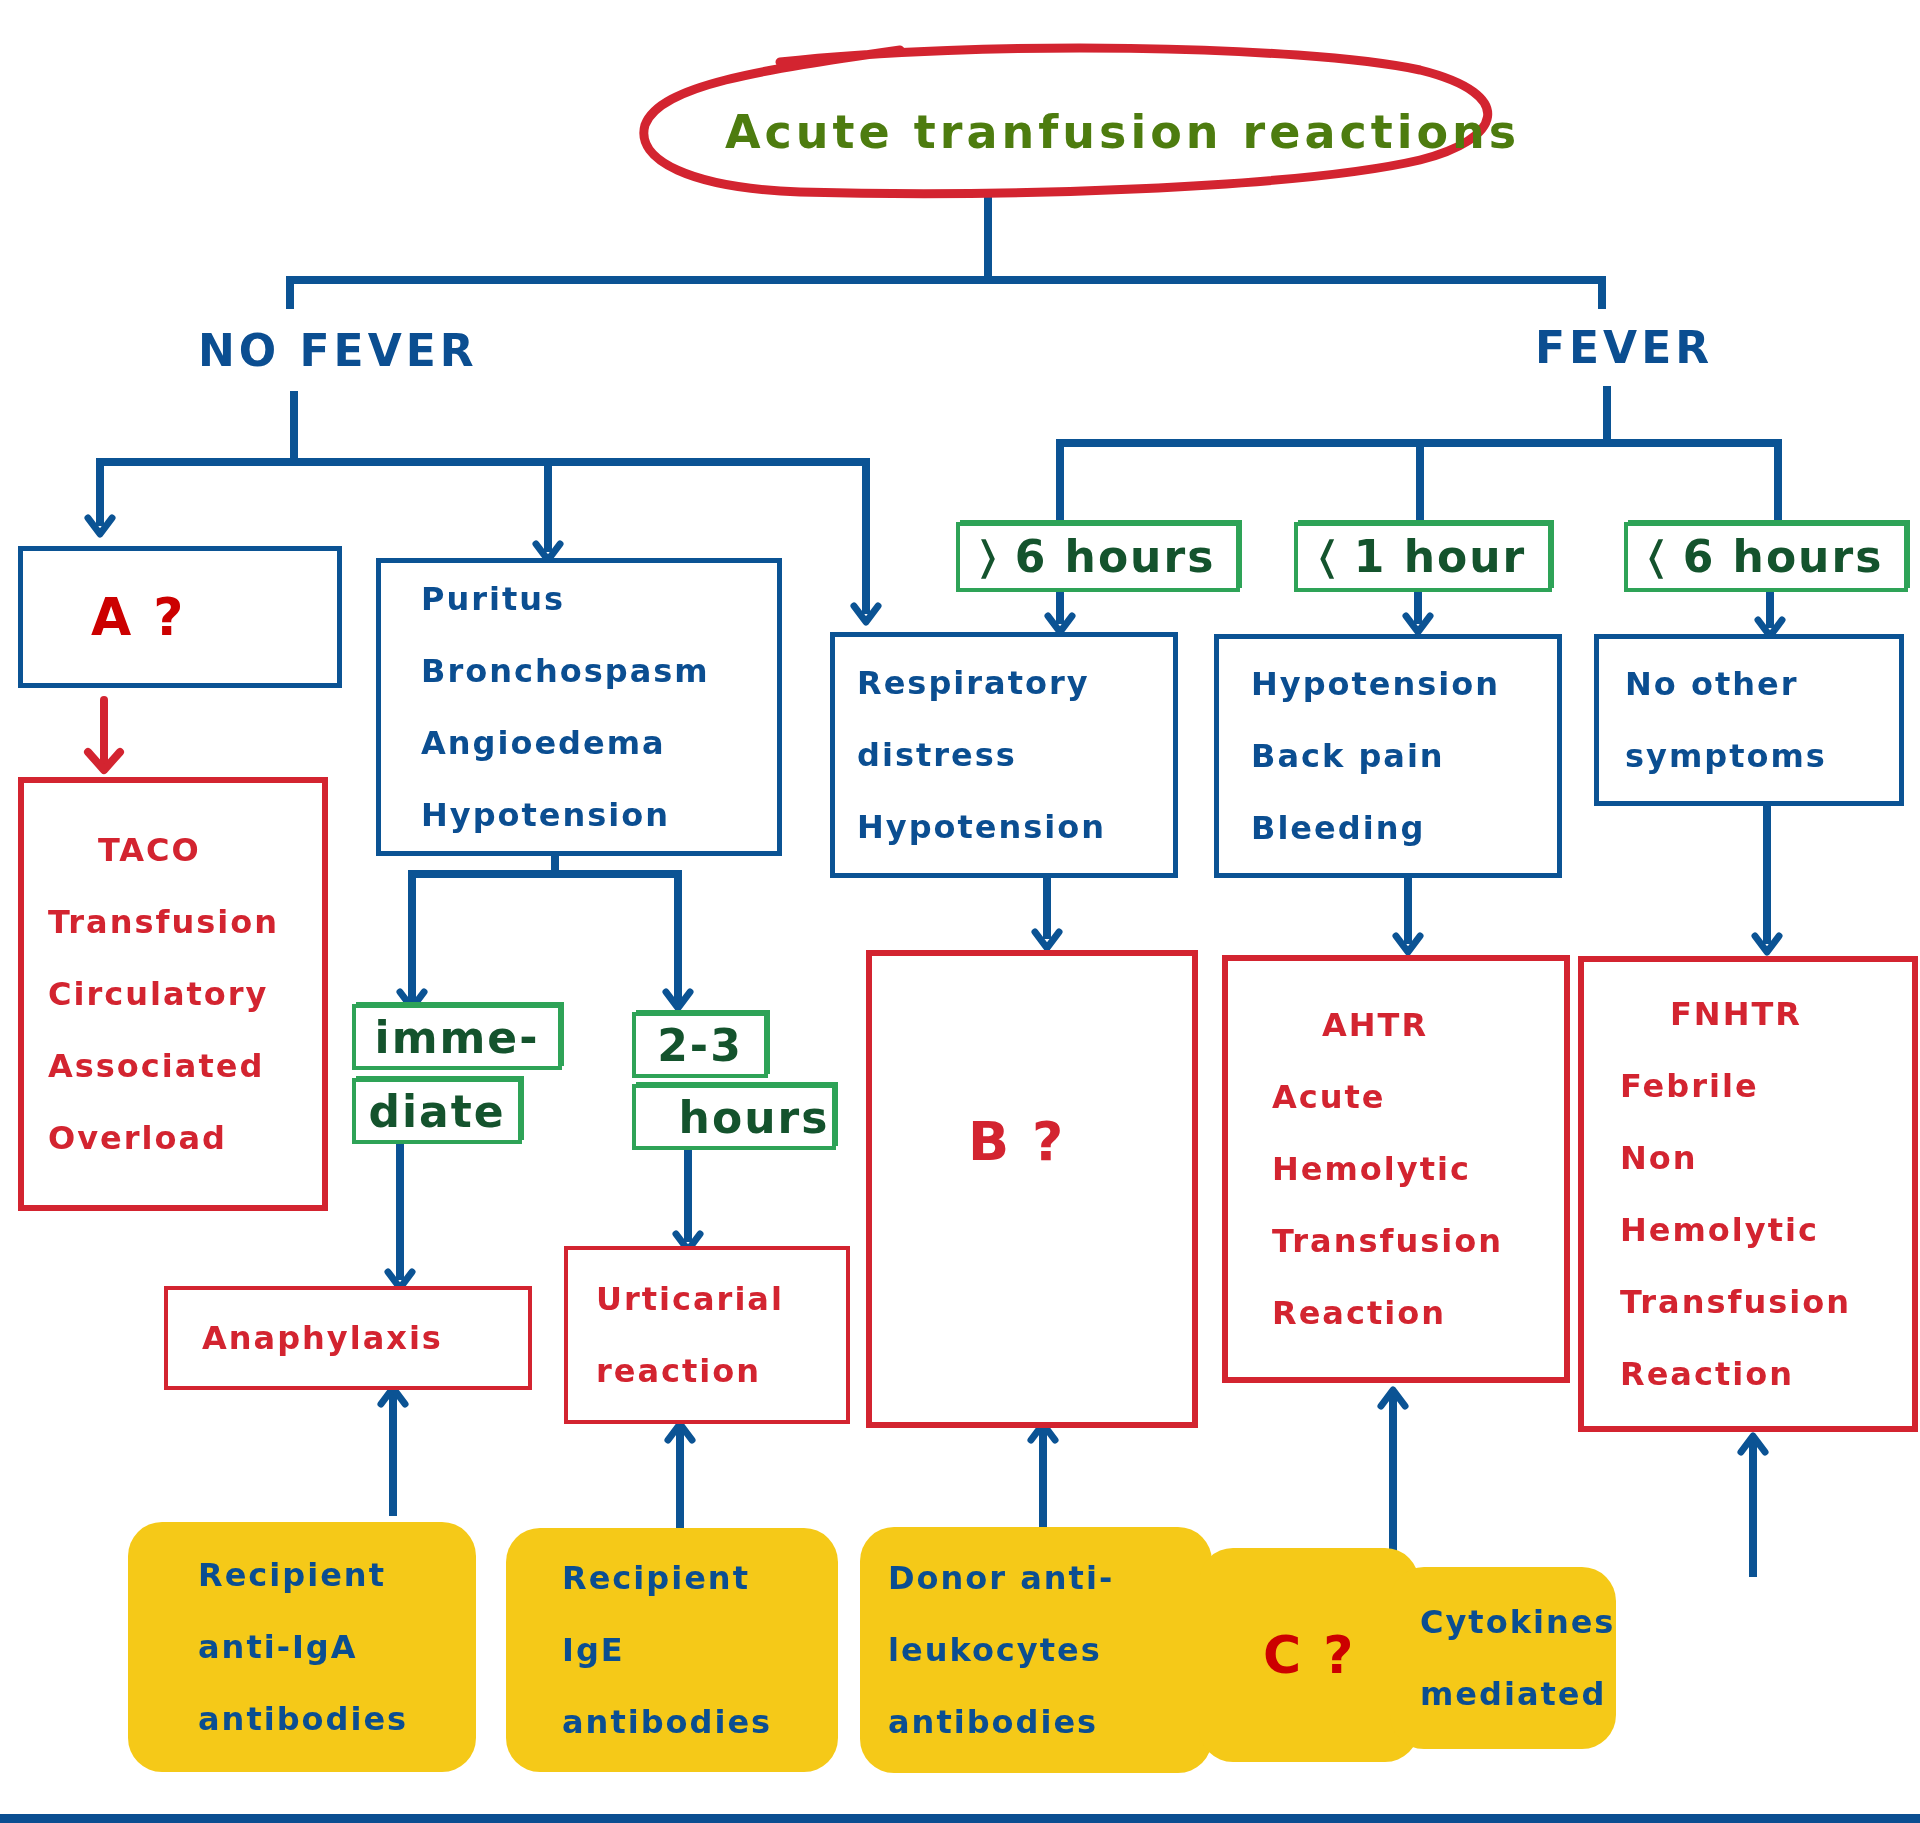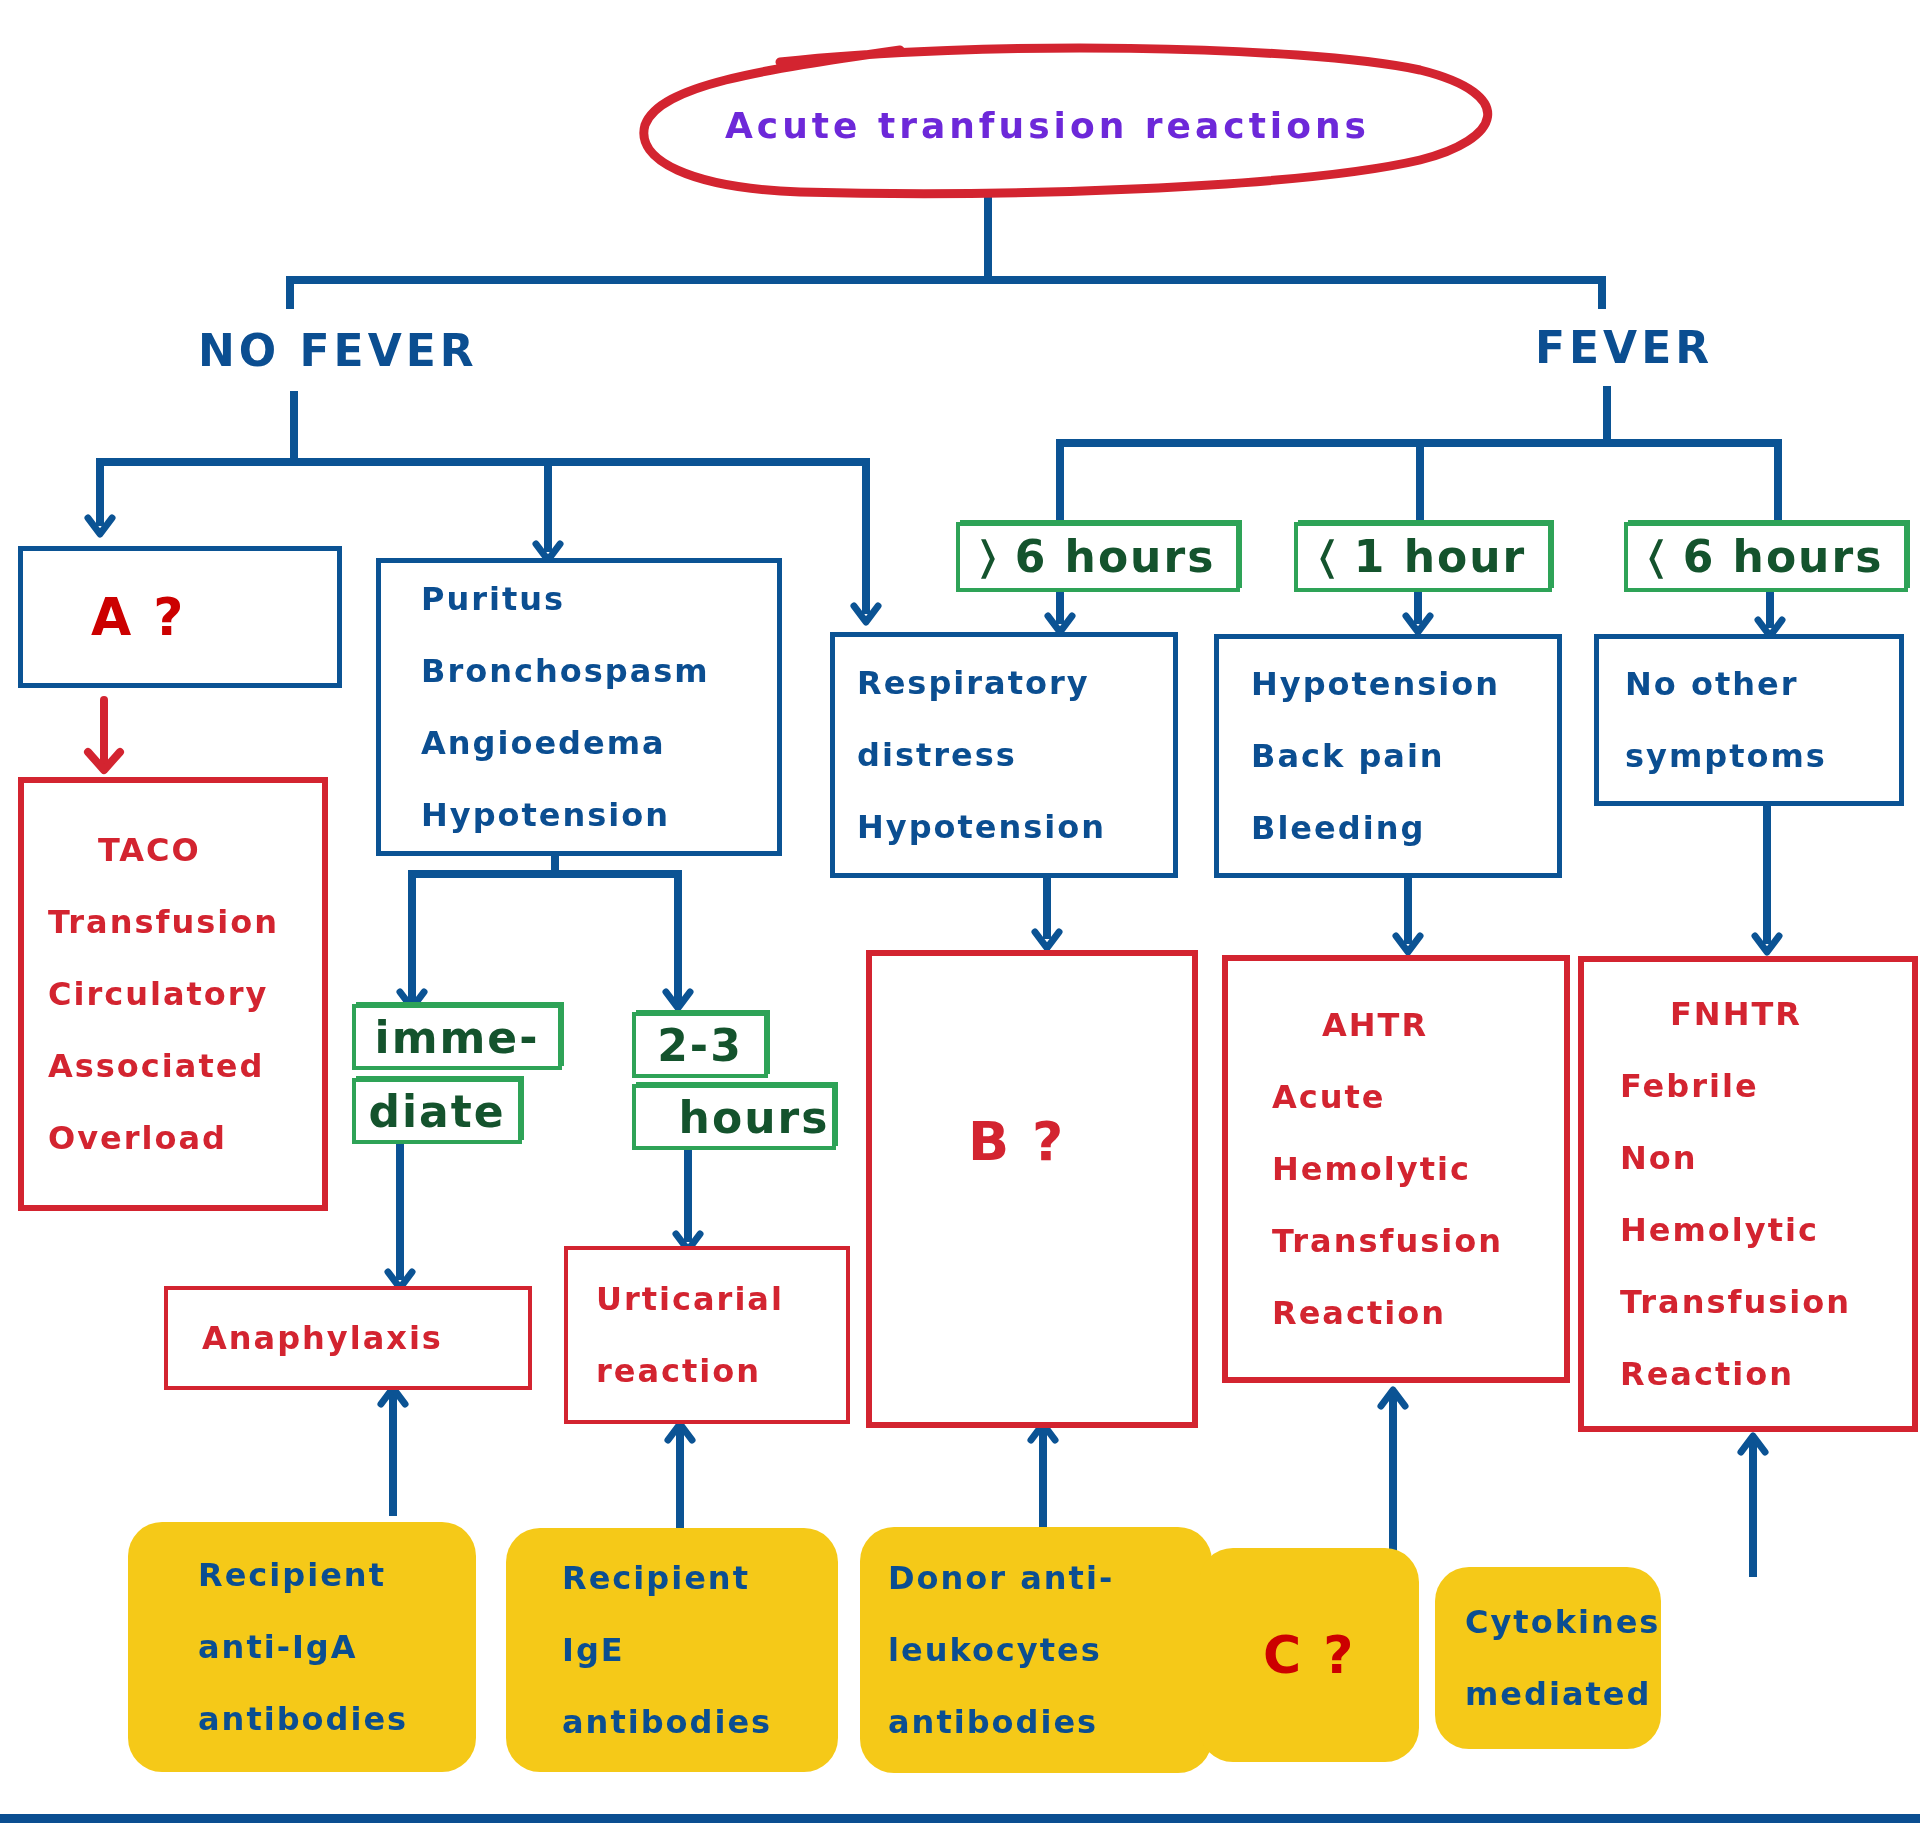--- a/index.html
+++ b/index.html
@@ -15,21 +15,21 @@
                background: #fff; color: #14532d; font-size: 44px; font-weight: bold;
                display: flex; align-items: center; justify-content: center; letter-spacing: 2px;
                box-shadow: 3px -3px 0 -1px #2ea357; }
   .yellow { position: absolute; box-sizing: border-box; background: #f5c918; border-radius: 34px;
             display: flex; flex-direction: column; justify-content: center; }
   .line { font-size: 32px; font-weight: bold; line-height: 72px; letter-spacing: 2px; white-space: nowrap; }
   .blue-t { color: #0b4e91; }
   .red-t { color: #d32430; }
   .q-t { color: #cc0000; }
   .label { position: absolute; font-size: 44px; font-weight: bold; color: #0b4e91; letter-spacing: 4px; }
-  .title { position: absolute; left: 0; top: 0; font-size: 36px; font-weight: bold; color: #6d28d9;
+  .title { position: absolute; left: 0; top: 0; font-size: 46px; font-weight: bold; color: #4d7c0f;
            letter-spacing: 4px; white-space: nowrap; }
   .bottom-bar { position: absolute; left: 0; top: 1814px; width: 1920px; height: 9px; background: #0b4e91; }
 </style>
 </head>
 <body>
 
 <svg id="canvas" viewBox="0 0 1920 1823">
   <defs>
     <marker id="arrB" markerWidth="12" markerHeight="12" refX="6" refY="10" orient="auto-start-reverse" markerUnits="userSpaceOnUse" viewBox="0 0 12 12">
       <path d="M0,0 L6,10 L12,0" fill="none" stroke="#0b5394" stroke-width="2.4"></path>
@@ -198,18 +198,18 @@
   <div class="line blue-t">antibodies</div>
 </div>
 <div class="yellow" style="left:860px;top:1527px;width:352px;height:246px;padding-left:28px;">
   <div class="line blue-t">Donor anti-</div>
   <div class="line blue-t">leukocytes</div>
   <div class="line blue-t">antibodies</div>
 </div>
 <div class="yellow" style="left:1199px;top:1548px;width:220px;height:214px;padding-left:64px;">
   <div class="line q-t" style="font-size:52px;">C ?</div>
 </div>
-<div class="yellow" style="left:1435px;top:1567px;width:226px;height:182px;padding-left:30px;">
+<div class="yellow" style="left:1390px;top:1567px;width:226px;height:182px;padding-left:30px;">
   <div class="line blue-t">Cytokines</div>
   <div class="line blue-t">mediated</div>
 </div>
 
 <div class="bottom-bar"></div>
 
 </body></html>

